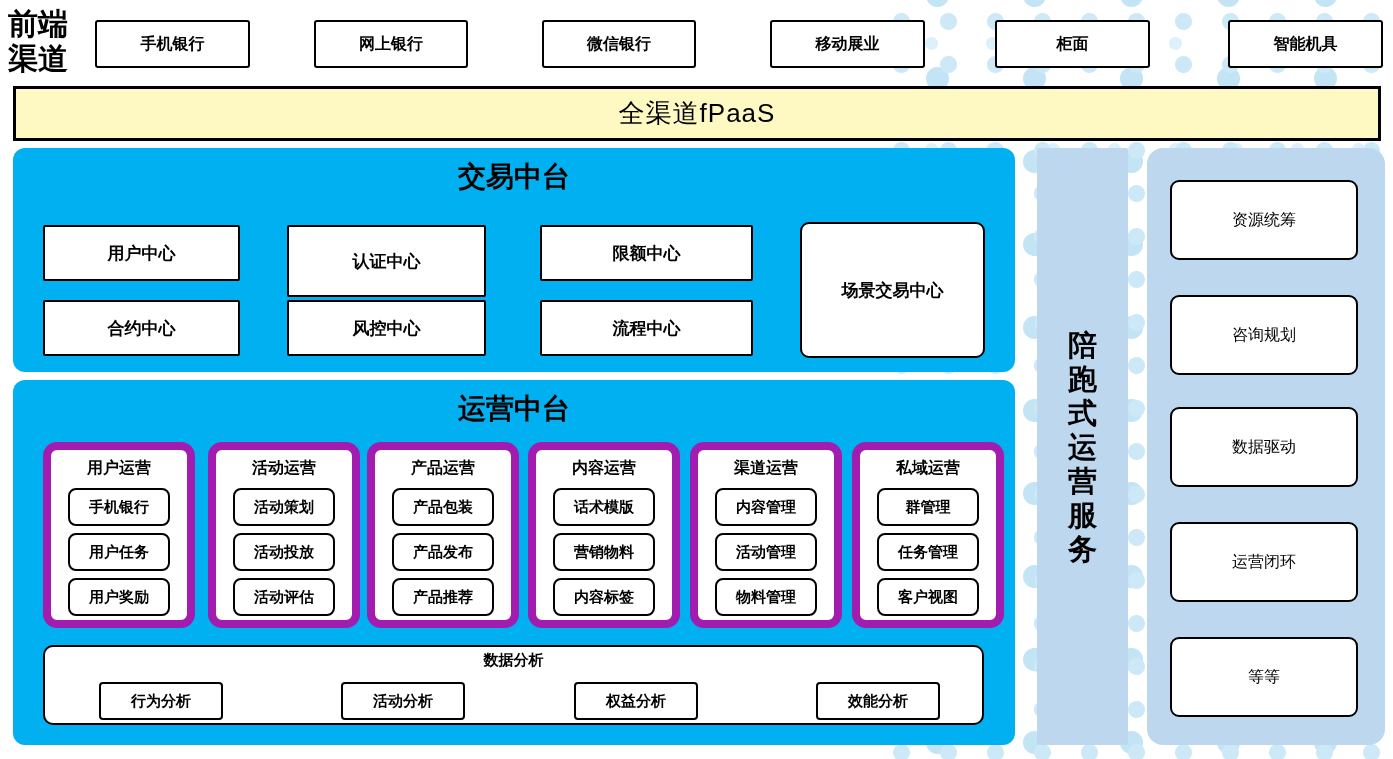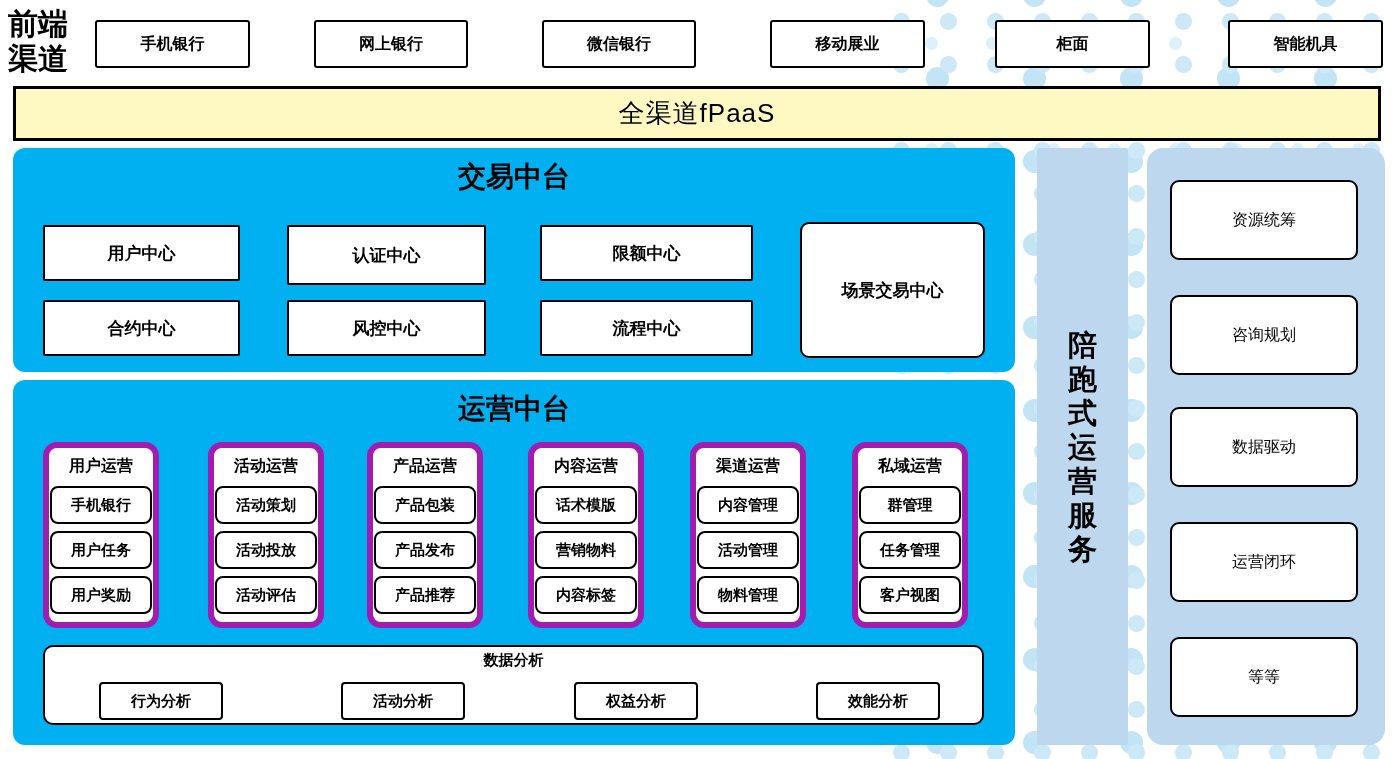--- a/index.html
+++ b/index.html
@@ -45,22 +45,22 @@
     position:absolute;left:0;right:0;top:10px;text-align:center;
     font-size:28px;font-weight:700;
   }
   .wbox{
     position:absolute;box-sizing:border-box;background:#fff;border:2px solid #000;border-radius:2px;
     display:flex;align-items:center;justify-content:center;
     font-size:17px;font-weight:600;
   }
   .wbox.scene{border-radius:9px;}
   .card{
-    position:absolute;top:62px;width:116px;height:186px;box-sizing:border-box;
-    background:#fff;border:6px solid #a21caf;border-radius:14px;
+    position:absolute;top:62px;width:152px;height:186px;box-sizing:border-box;
+    background:#fff;border:8px solid #a21caf;border-radius:14px;
     display:flex;flex-direction:column;align-items:center;padding:5px 0 0 0;
   }
   .card-h{font-size:16px;font-weight:700;line-height:26px;}
   .card-i{
     width:102px;height:38px;margin-top:7px;box-sizing:border-box;
     border:2px solid #000;border-radius:8px;background:#fff;
     display:flex;align-items:center;justify-content:center;
     font-size:15px;font-weight:600;
   }
   .analysis{
@@ -109,21 +109,21 @@
   <div class="chan" style="left:542px;width:154px">微信银行</div>
   <div class="chan" style="left:770px;width:155px">移动展业</div>
   <div class="chan" style="left:995px;width:155px">柜面</div>
   <div class="chan" style="left:1228px;width:155px">智能机具</div>
 
   <div class="fpaas">全渠道fPaaS</div>
 
   <section class="panel trade">
     <div class="panel-title">交易中台</div>
     <div class="wbox" style="left:30px;top:77px;width:197px;height:56px">用户中心</div>
-    <div class="wbox" style="left:274px;top:77px;width:199px;height:60px">认证中心</div>
+    <div class="wbox" style="left:274px;top:77px;width:199px;height:72px">认证中心</div>
     <div class="wbox" style="left:527px;top:77px;width:213px;height:56px">限额中心</div>
     <div class="wbox" style="left:30px;top:152px;width:197px;height:56px">合约中心</div>
     <div class="wbox" style="left:274px;top:152px;width:199px;height:56px">风控中心</div>
     <div class="wbox" style="left:527px;top:152px;width:213px;height:56px">流程中心</div>
     <div class="wbox scene" style="left:787px;top:74px;width:185px;height:136px">场景交易中心</div>
   </section>
 
   <section class="panel ops">
     <div class="panel-title">运营中台</div>
 

